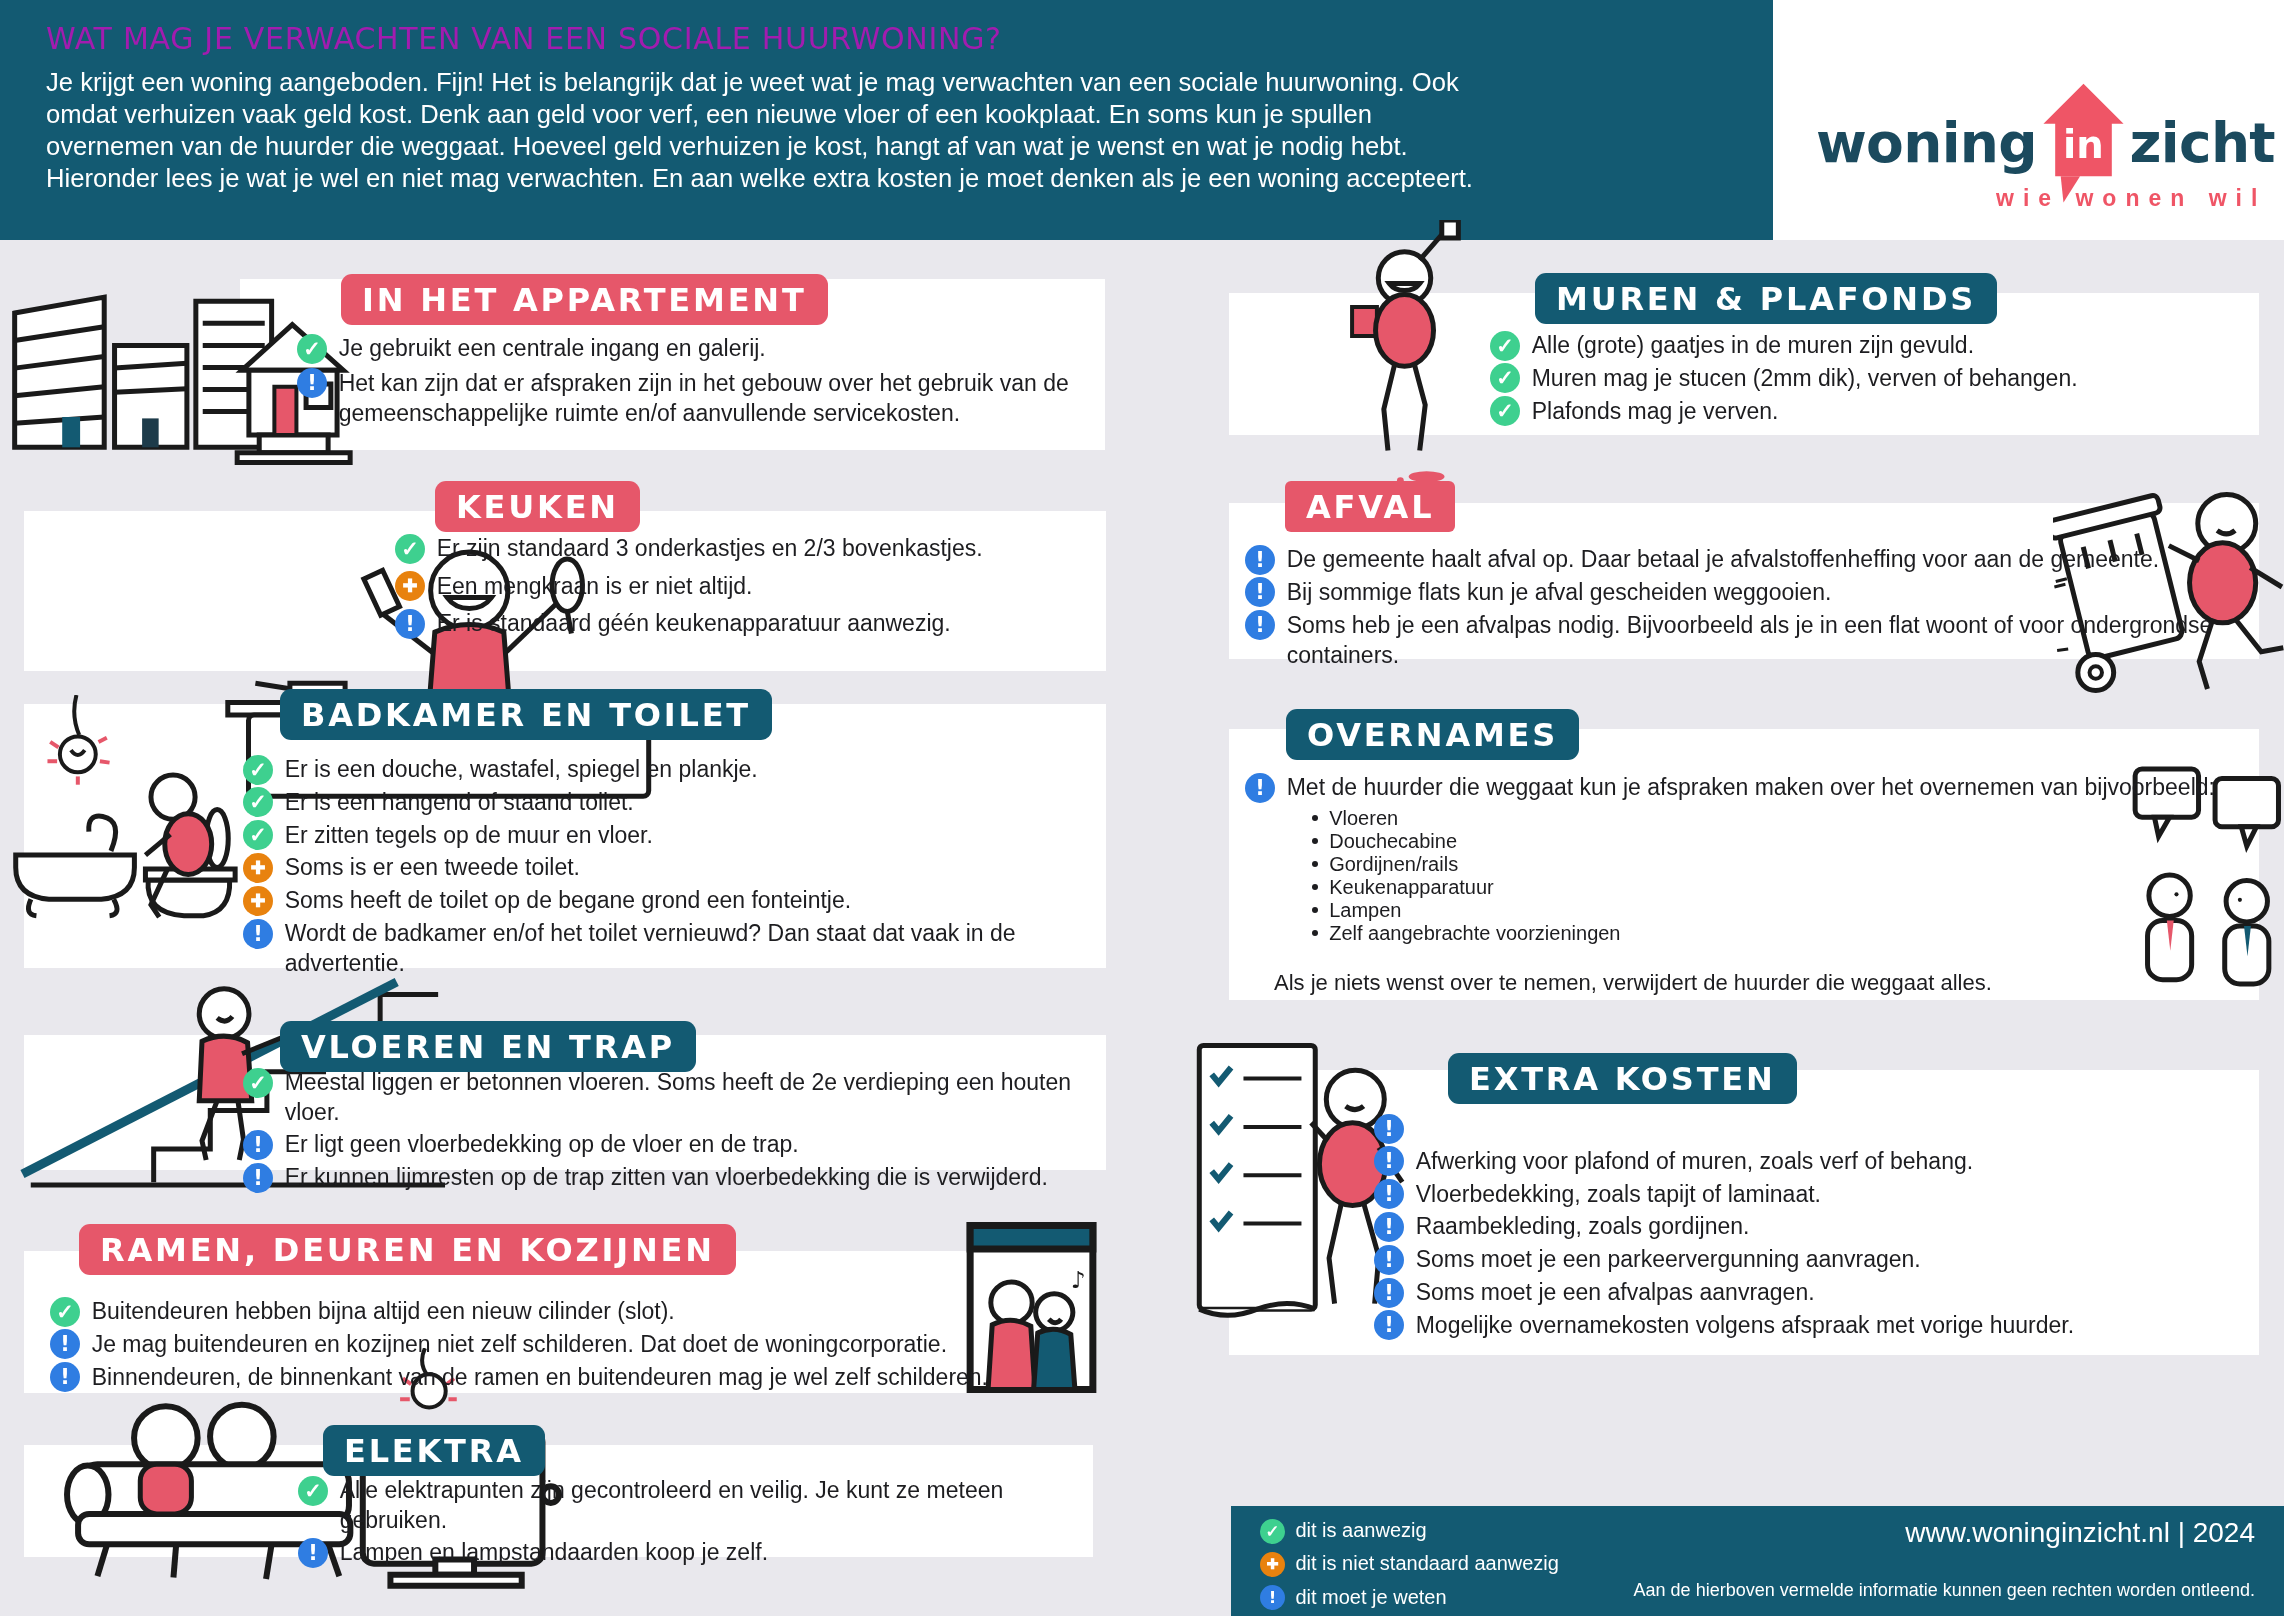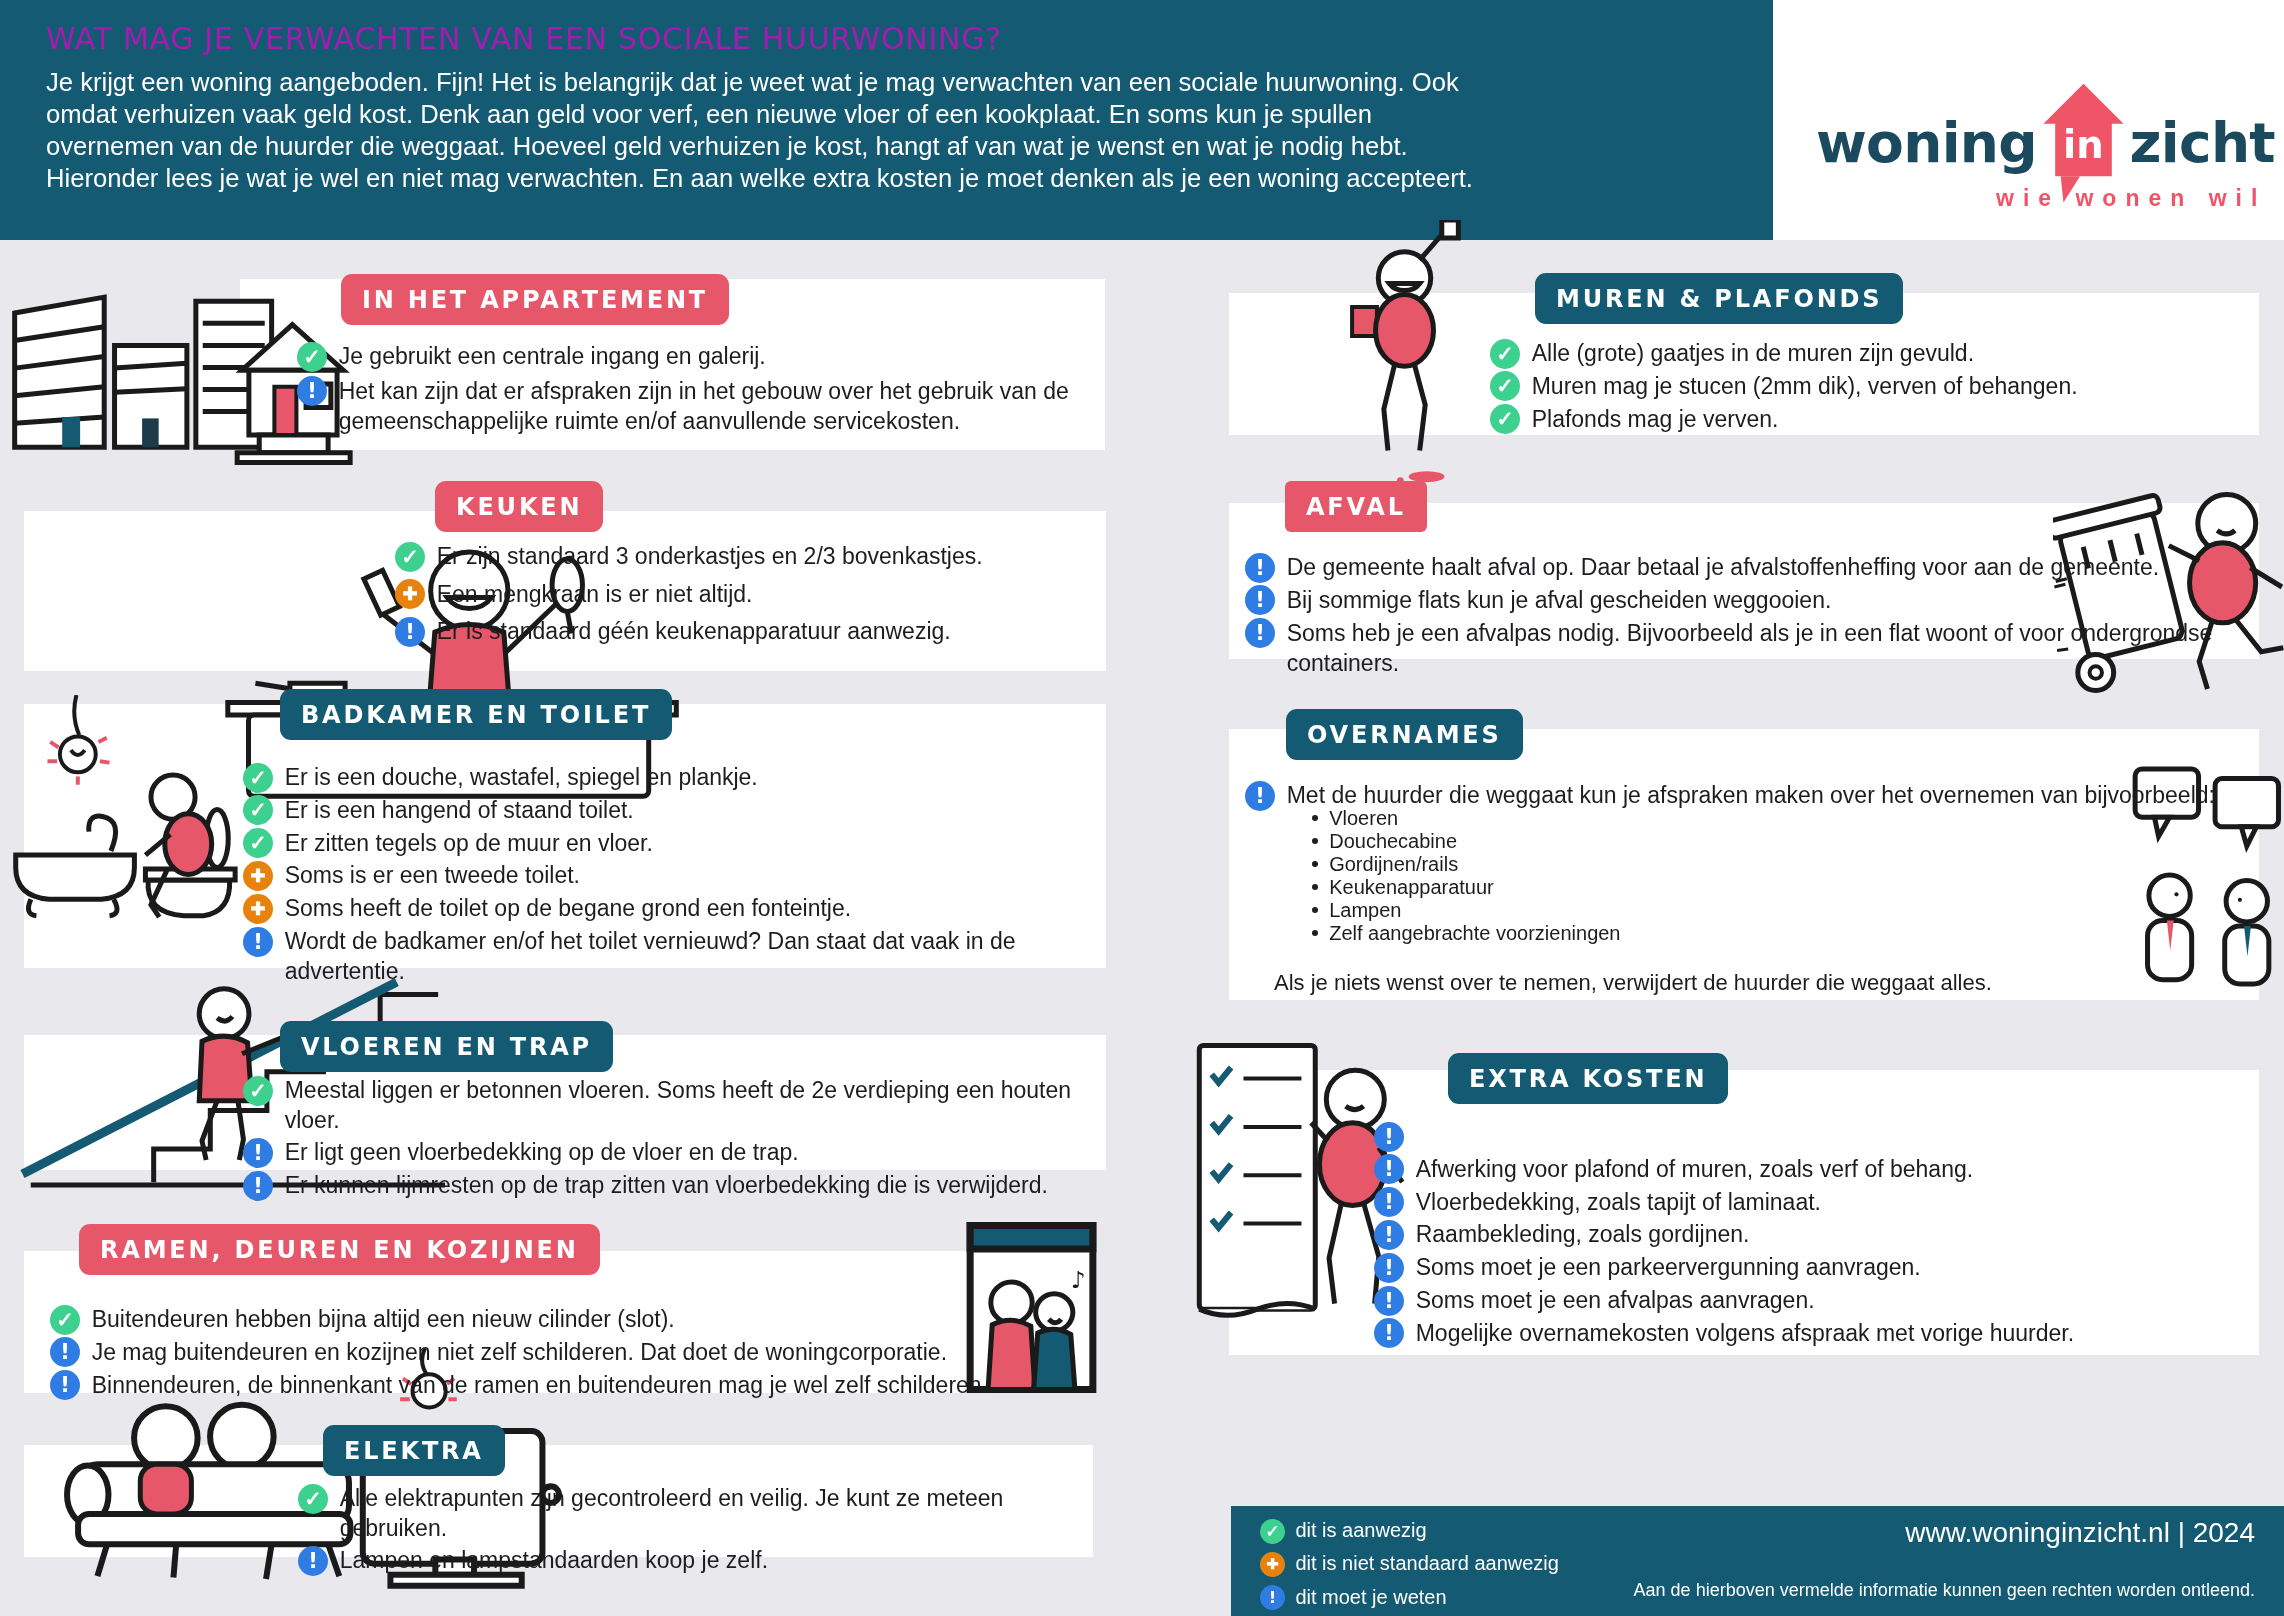--- a/index.html
+++ b/index.html
@@ -11,25 +11,25 @@
   .hd-title{position:absolute;left:46px;top:21px;font-family:"DejaVu Sans",sans-serif;
             font-weight:400;font-size:30px;letter-spacing:0.7px;color:#a21caf;}
   .hd-par{position:absolute;left:46px;top:66px;font-size:25.6px;line-height:32px;color:#fff;}
   .logo-row{position:absolute;left:1816px;top:81px;display:flex;align-items:center;}
   .logo-word{font-family:"DejaVu Sans",sans-serif;font-weight:700;font-size:55px;color:#1b4a5e;letter-spacing:-0.7px;}
   .logo-tag{position:absolute;left:1996px;top:185px;font-size:23px;letter-spacing:9px;color:#ef5566;font-weight:700;}
   
   .card{position:absolute;background:#ffffff;z-index:1;}
   .badge{position:absolute;z-index:3;display:flex;align-items:center;justify-content:center;
          height:51px;padding:0 21px;border-radius:11px;color:#fff;white-space:nowrap;
-         font-family:"DejaVu Sans",sans-serif;font-weight:700;font-size:24px;letter-spacing:2.8px;}
+         font-family:"DejaVu Sans",sans-serif;font-weight:700;font-size:32px;letter-spacing:2.8px;}
   .badge.red{background:#e6576a;}
   .badge.teal{background:#135a72;}
   
-  .items{position:absolute;z-index:3;font-size:23px;line-height:30px;margin-top:8px;}
+  .items{position:absolute;z-index:3;font-size:23px;line-height:30px;}
   .item{display:flex;align-items:flex-start;gap:11.7px;margin-bottom:2.1px;}
   .icon{flex:none;width:30px;height:30px;border-radius:50%;display:flex;align-items:center;
         justify-content:center;color:#fff;font-weight:700;margin-top:0.7px;}
   .icon.check{background:#3ed08f;} .icon.check::before{content:"\2713";font-size:21px;}
   .icon.plus{background:#e8820e;}  .icon.plus::before{content:"\271A";font-size:18px;}
   .icon.exclaim{background:#2f7de2;} .icon.exclaim::before{content:"!";font-size:21px;font-family:"DejaVu Sans",sans-serif;}
   .items.gap6 .item{margin-bottom:4.1px;}
   .items.gap10 .item{margin-bottom:7px;}
   .bullets{position:absolute;z-index:3;font-size:20px;line-height:23px;}
   .bullet-row{display:flex;gap:11px;margin-bottom:0px;}

